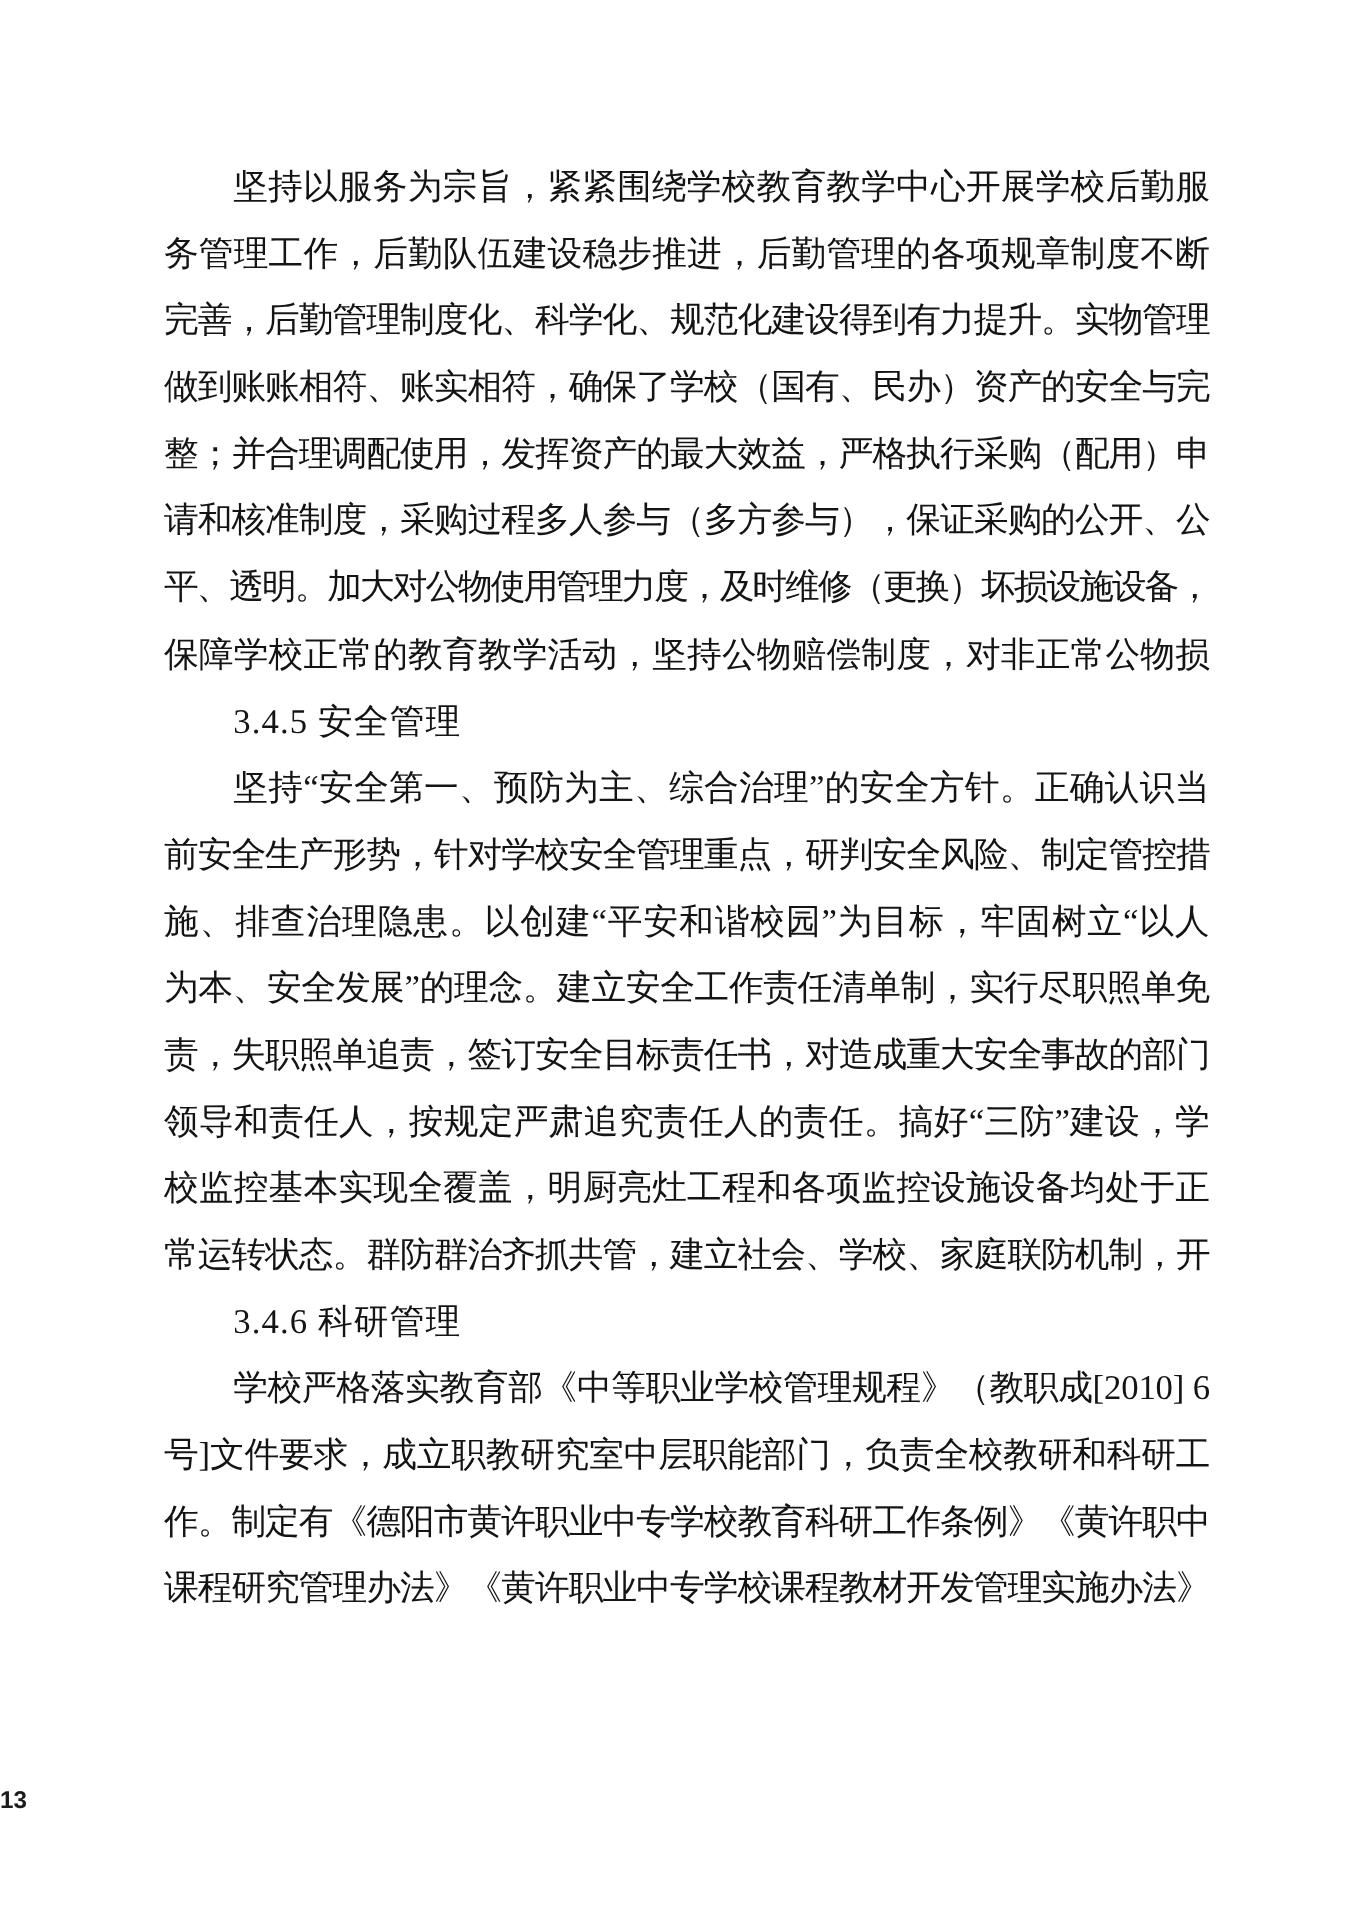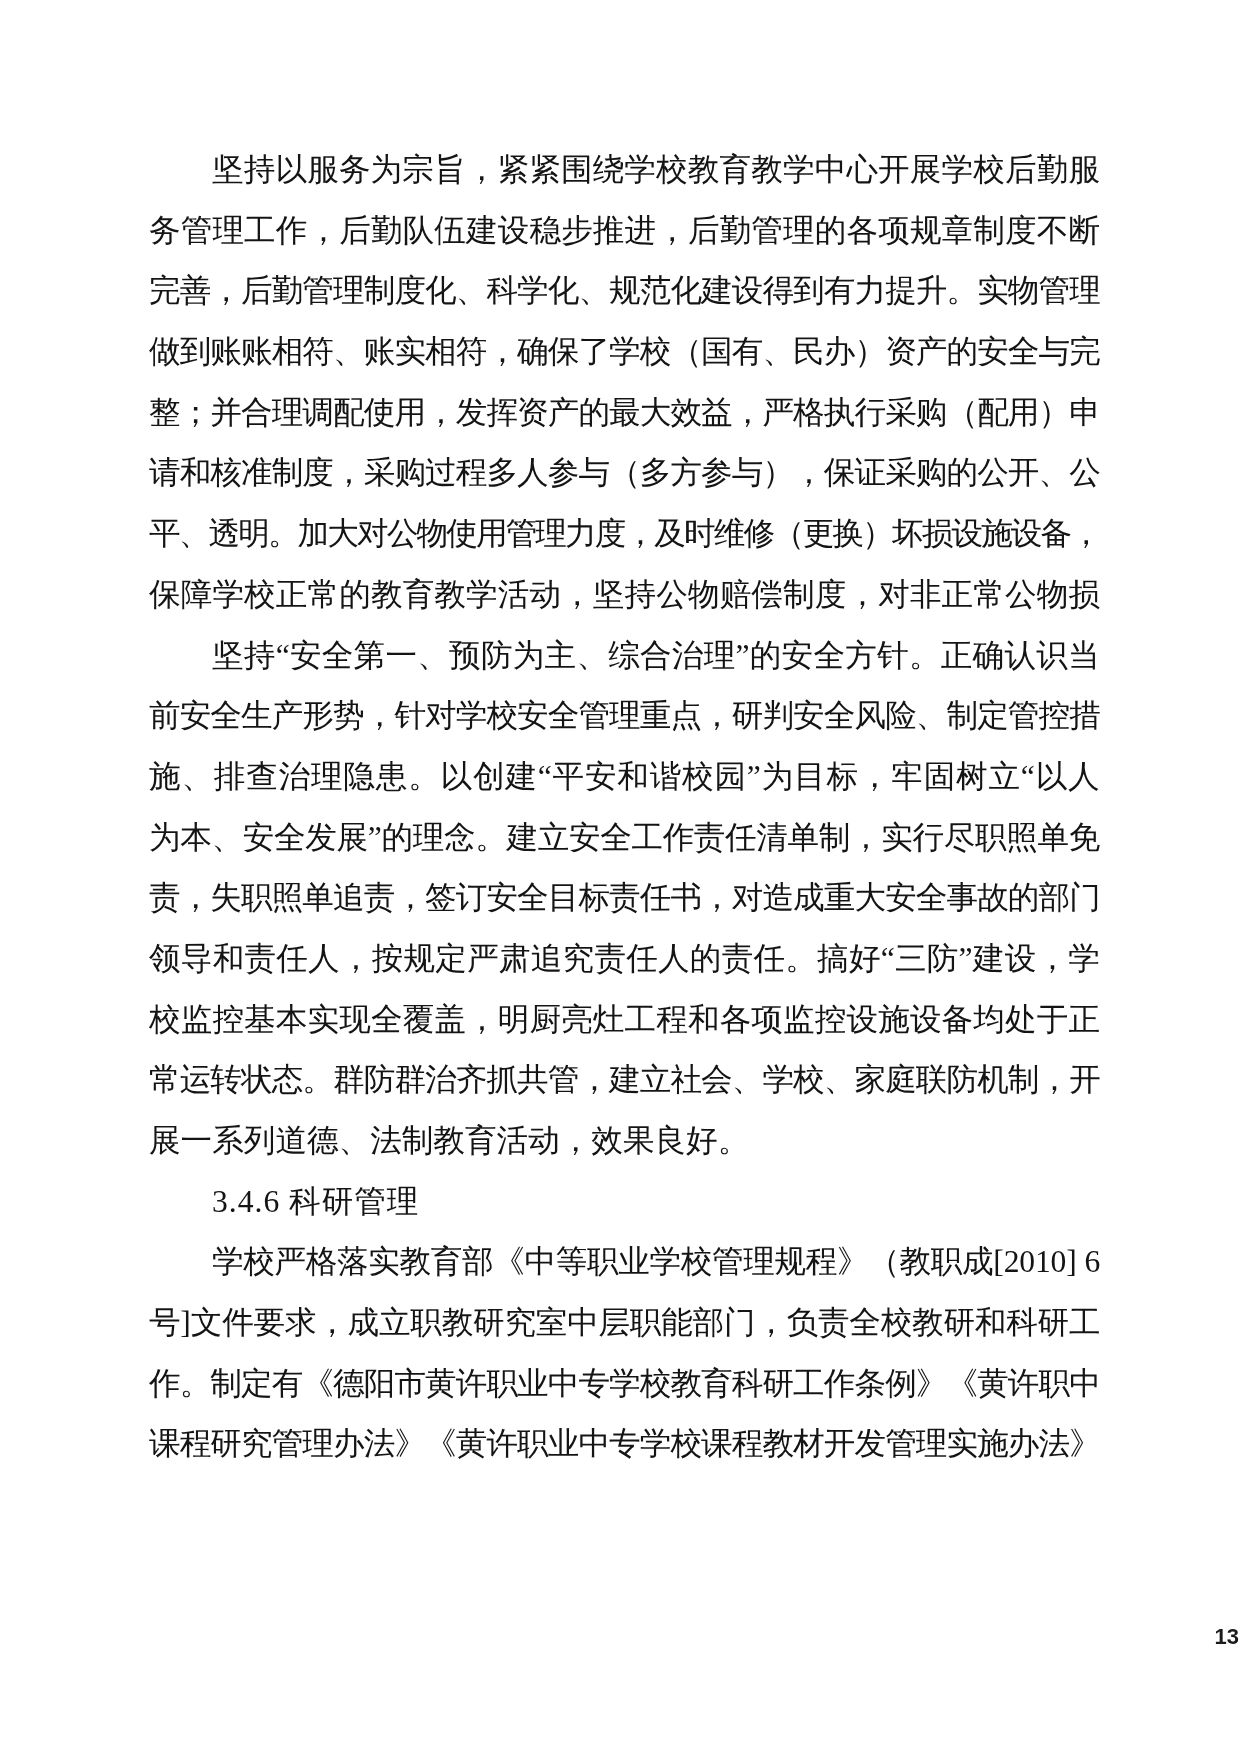--- a/index.html
+++ b/index.html
@@ -46,21 +46,21 @@
     padding-left: 63px;
   }
   .line.heading {
     letter-spacing: 1px;
   }
   .footer {
     position: absolute;
     left: 0;
     top: 1624px;
     width: 1239px;
-    text-align: right;
+    text-align: left;
     font-family: "Liberation Sans", sans-serif;
     font-size: 22px;
     font-weight: 600;
     color: #1c1c1c;
   }
 </style>
 </head>
 <body>
 
 <div class="page">
@@ -318,20 +318,21 @@
         <span class="ch">度</span>
         <span class="ch">，</span>
         <span class="ch">对</span>
         <span class="ch">非</span>
         <span class="ch">正</span>
         <span class="ch">常</span>
         <span class="ch">公</span>
         <span class="ch">物</span>
         <span class="ch">损</span>
       </div>
+    <div class="line indent heading">3.4.5 安全管理</div>
     <div class="line fill indent">
         <span class="ch">坚</span>
         <span class="ch">持</span>
         <span class="ch">“</span>
         <span class="ch">安</span>
         <span class="ch">全</span>
         <span class="ch">第</span>
         <span class="ch">一</span>
         <span class="ch">、</span>
         <span class="ch">预</span>
@@ -579,21 +580,20 @@
         <span class="ch">、</span>
         <span class="ch">家</span>
         <span class="ch">庭</span>
         <span class="ch">联</span>
         <span class="ch">防</span>
         <span class="ch">机</span>
         <span class="ch">制</span>
         <span class="ch">，</span>
         <span class="ch">开</span>
       </div>
-    <div class="line">展一系列道德、法制教育活动，效果良好。</div>
     <div class="line indent heading">3.4.6 科研管理</div>
     <div class="line fill indent">
         <span class="ch">学</span>
         <span class="ch">校</span>
         <span class="ch">严</span>
         <span class="ch">格</span>
         <span class="ch">落</span>
         <span class="ch">实</span>
         <span class="ch">教</span>
         <span class="ch">育</span>

